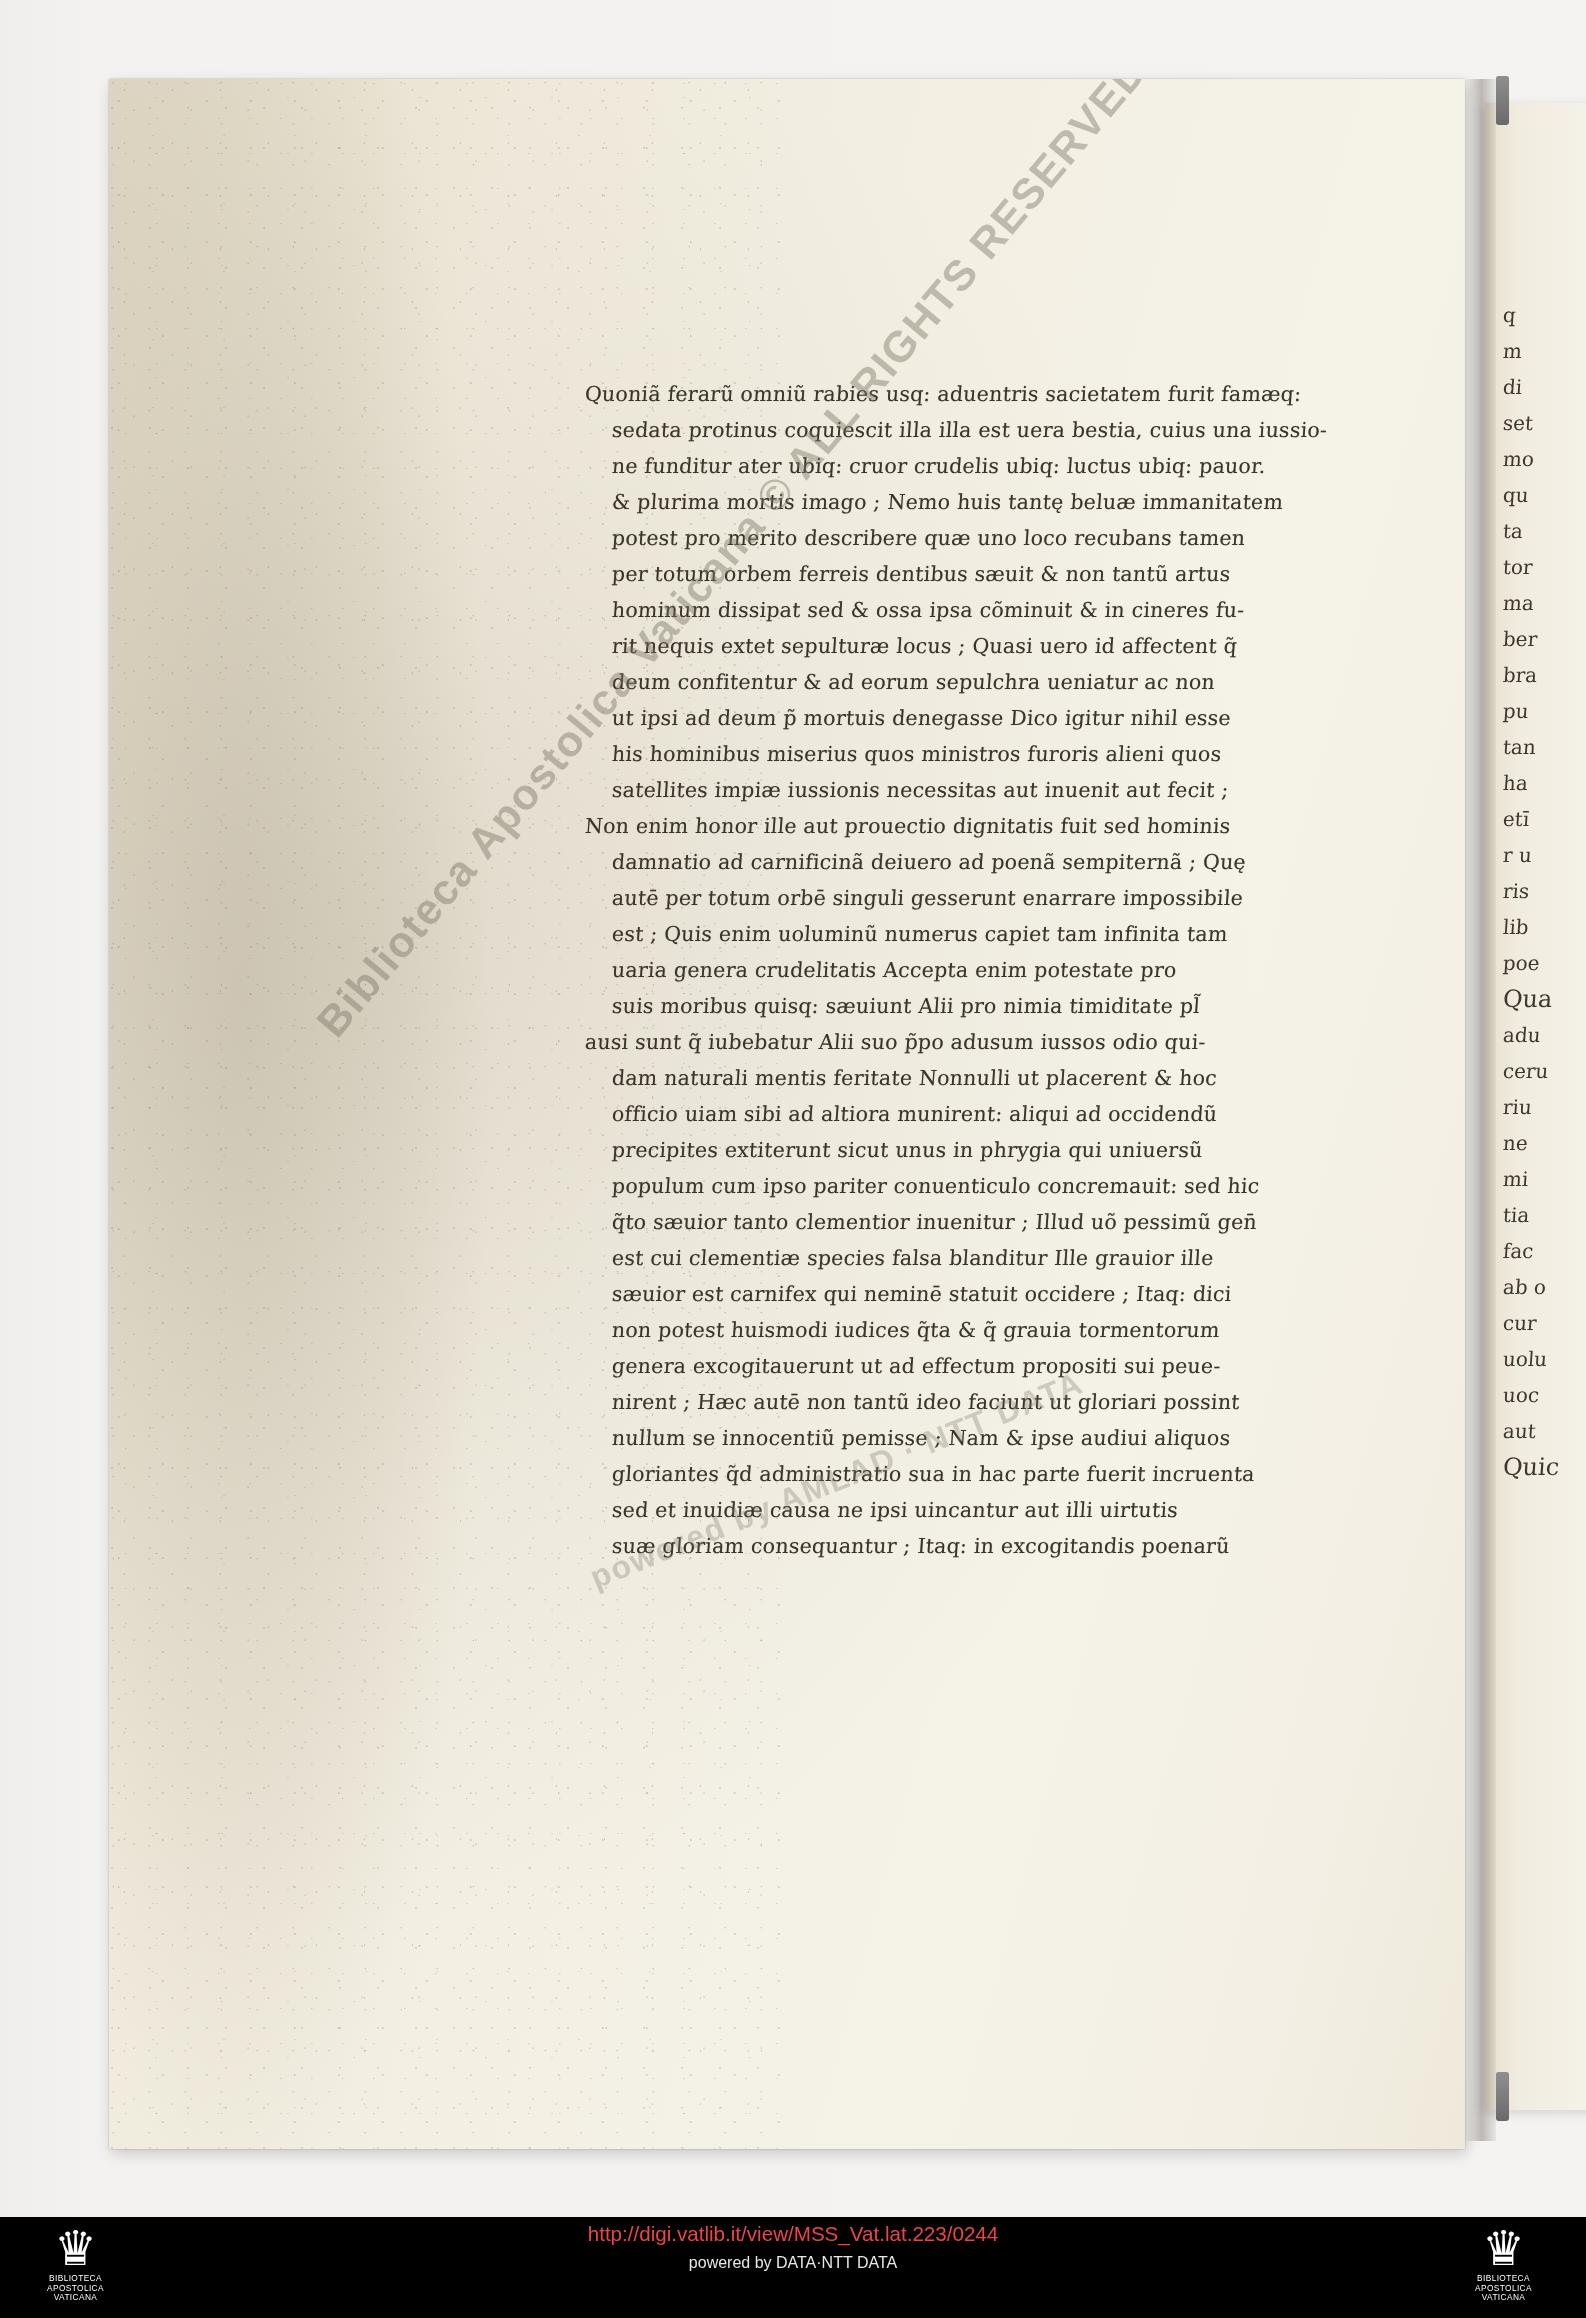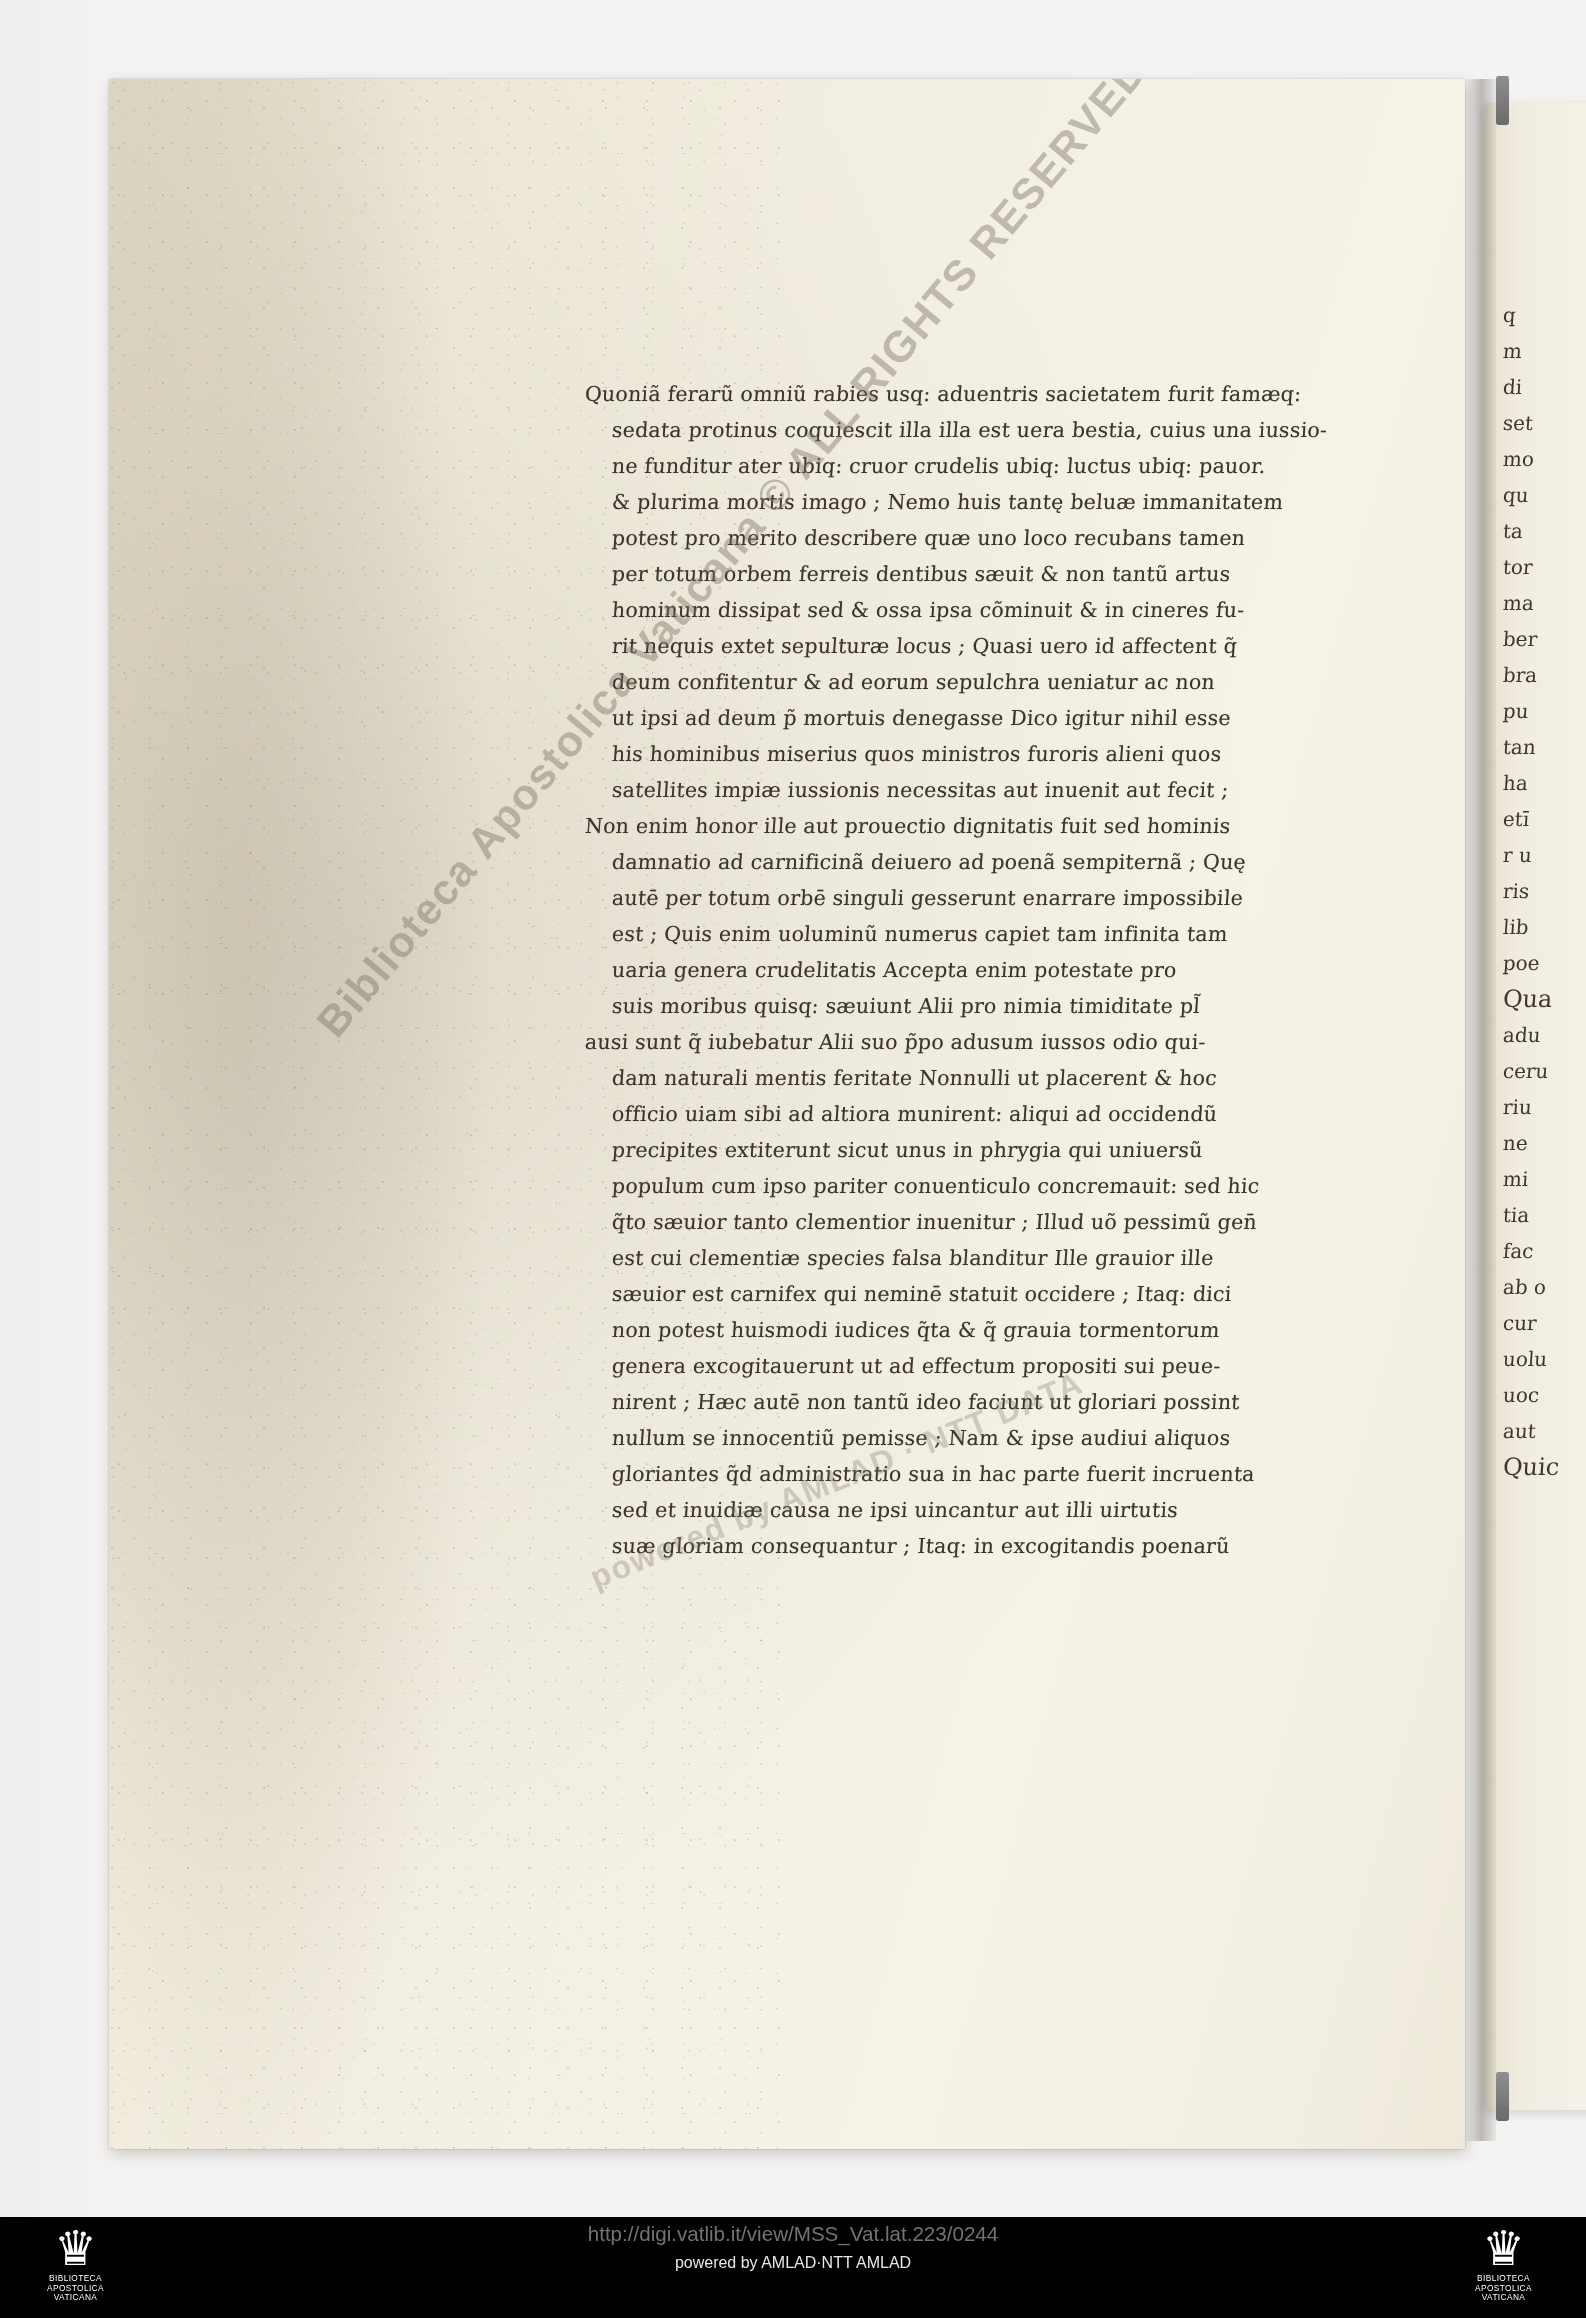--- a/index.html
+++ b/index.html
@@ -177,21 +177,21 @@
     text-align: center;
   }
   .footer .copy {
     font-size: 24.6px;
     padding-top: 14.3px;
     letter-spacing: 0.2px;
   }
   .footer .url {
     font-size: 20.6px;
     padding-top: 4.8px;
-    color: #737373;
+    color: #ef4444;
   }
   .footer .powered {
     font-size: 16px;
     padding-top: 8px;
     color: #e8e8e8;
   }
   .seal {
     position: absolute;
     top: 2223px;
     width: 87px;
@@ -296,21 +296,21 @@
     </div>
   </div>
 
   <div class="gutter-shadow"></div>
   <div class="clip-top"></div>
   <div class="clip-bottom"></div>
 </div>
 
 <div class="footer">
   <div class="url">http://digi.vatlib.it/view/MSS_Vat.lat.223/0244</div>
-  <div class="powered">powered by AMLAD·NTT AMLAD</div>
+  <div class="powered">powered by DATA·NTT DATA</div>
 </div>
 
 <div class="seal left">
   <div class="glyph">♛</div>
   <div class="caption">BIBLIOTECA APOSTOLICA VATICANA</div>
 </div>
 <div class="seal right">
   <div class="glyph">♛</div>
   <div class="caption">BIBLIOTECA APOSTOLICA VATICANA</div>
 </div>

